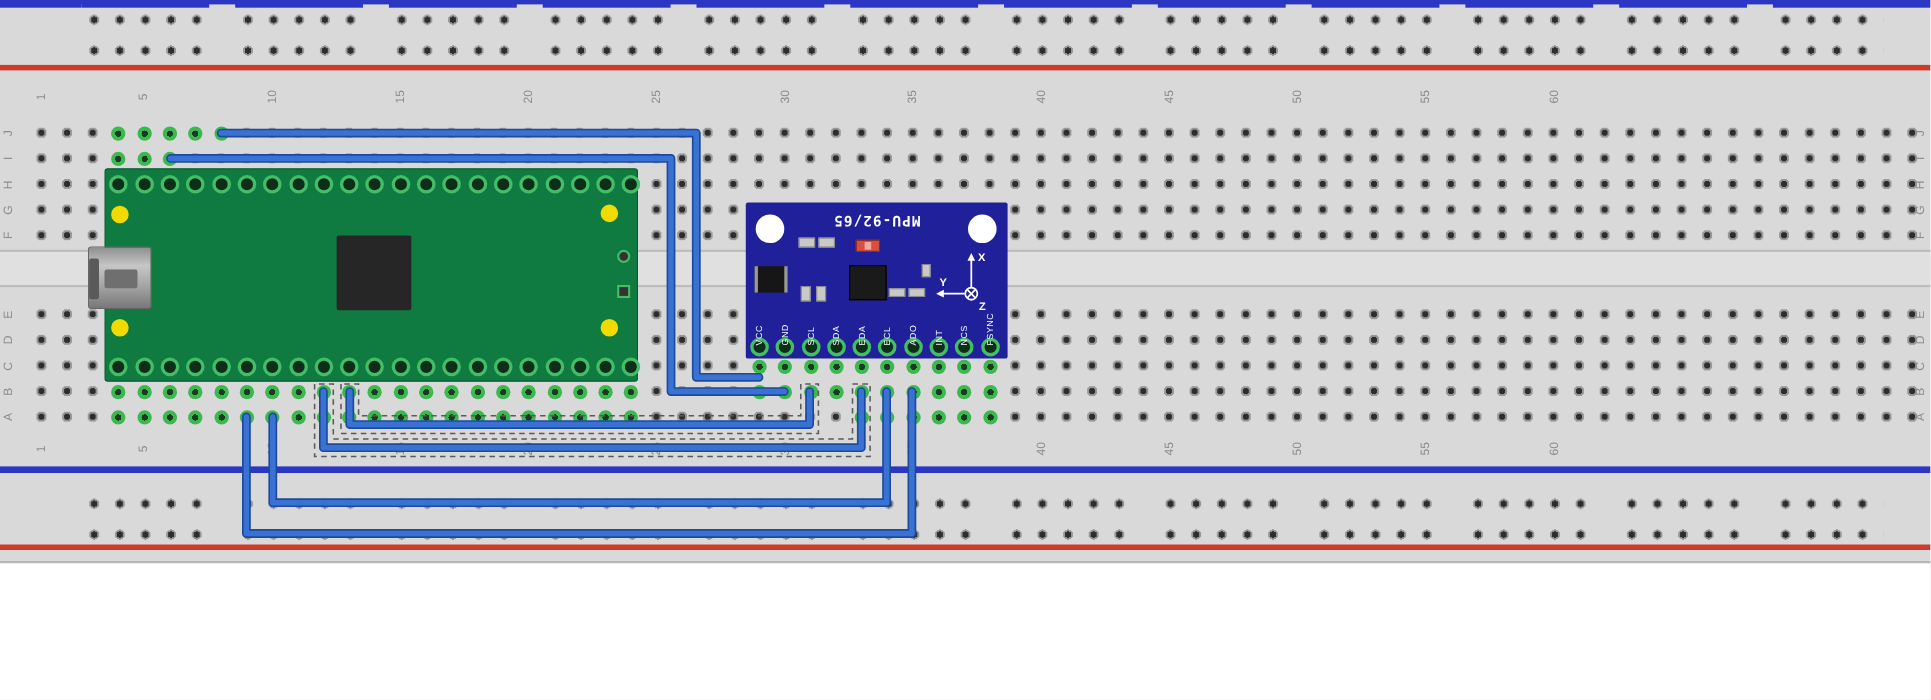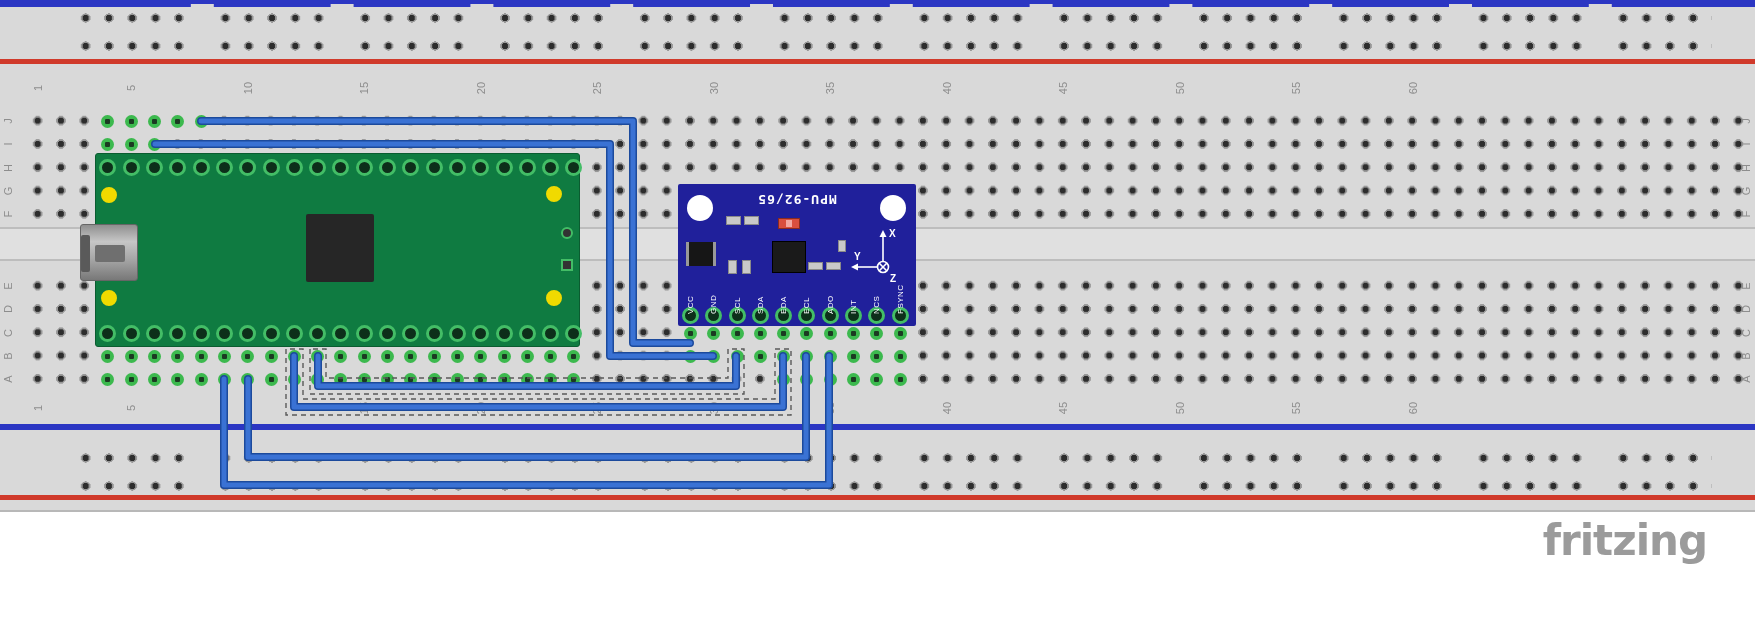--- a/index.html
+++ b/index.html
@@ -331,14 +331,13 @@
       <polyline points="318,356 318,386 736,386 736,356" class="wout" style="stroke: rgb(28, 74, 156);"></polyline>
       <polyline points="318,356 318,386 736,386 736,356" class="wmain" style="stroke: rgb(58, 114, 212);"></polyline>
       <polyline points="294,356 294,407 783,407 783,356" class="wout" style="stroke: rgb(28, 74, 156);"></polyline>
       <polyline points="294,356 294,407 783,407 783,356" class="wmain" style="stroke: rgb(58, 114, 212);"></polyline>
       <polyline points="248,379 248,457 806,457 806,356" class="wout" style="stroke: rgb(28, 74, 156);"></polyline>
       <polyline points="248,379 248,457 806,457 806,356" class="wmain" style="stroke: rgb(58, 114, 212);"></polyline>
       <polyline points="224,379 224,485 829,485 829,356" class="wout" style="stroke: rgb(28, 74, 156);"></polyline>
       <polyline points="224,379 224,485 829,485 829,356" class="wmain" style="stroke: rgb(58, 114, 212);"></polyline>
     </svg>
 
-  <div class="logo">fritzing</div>
 </div>
 
 </body></html>

